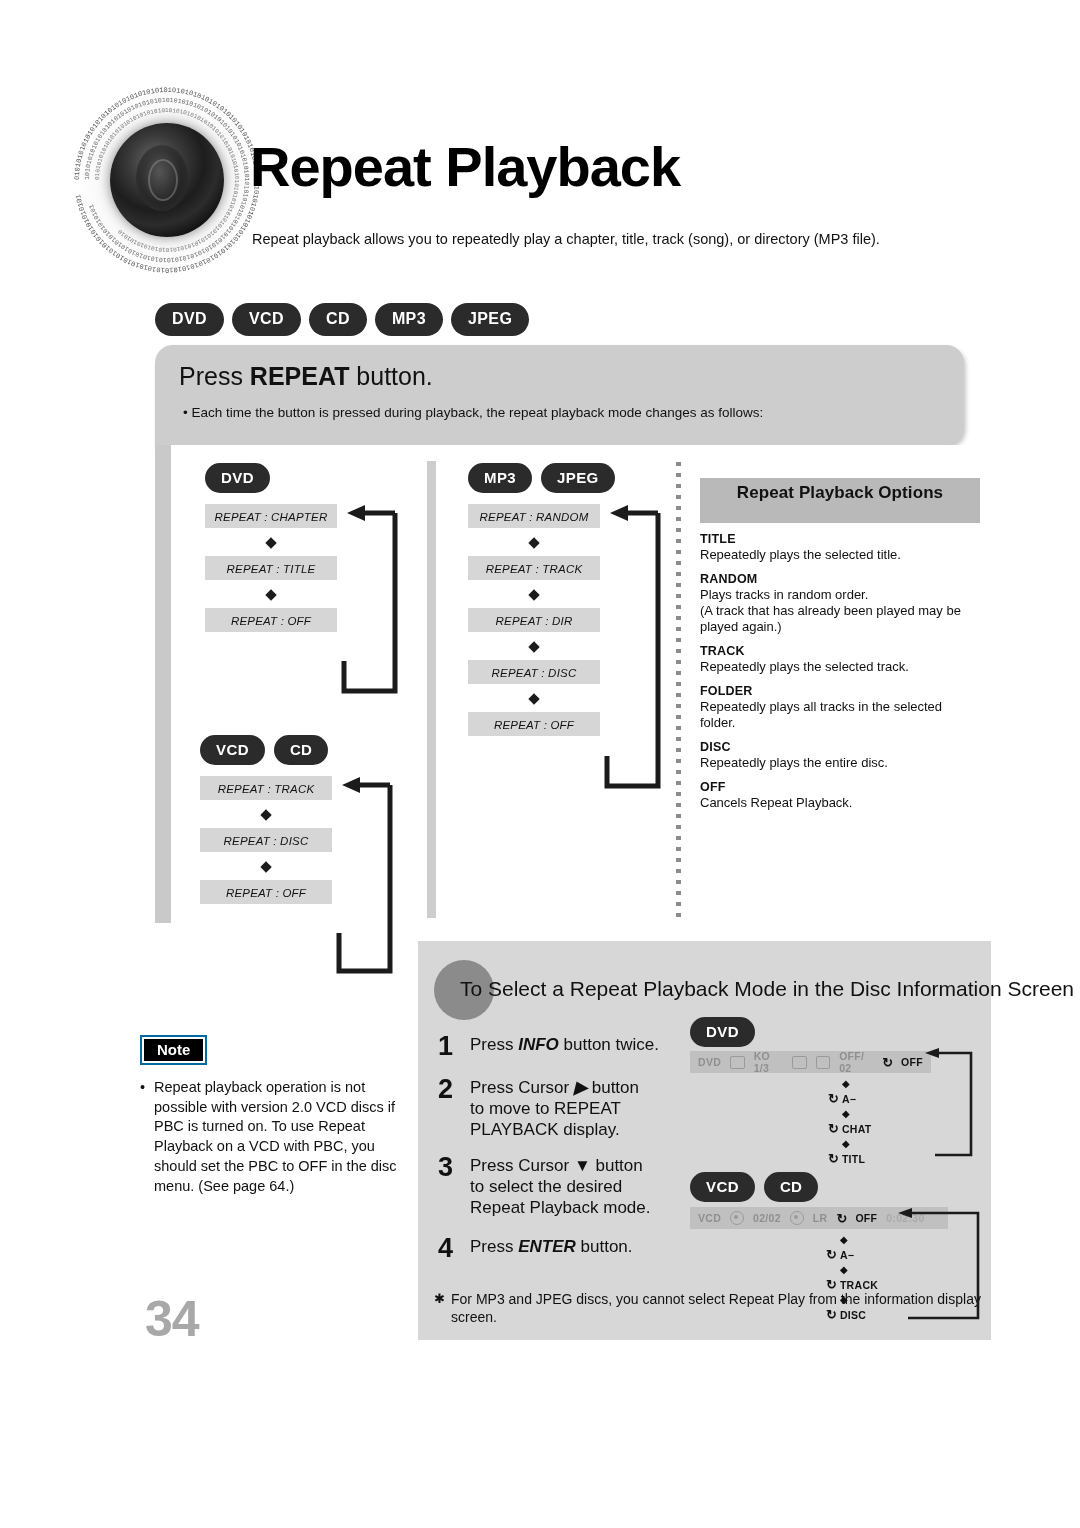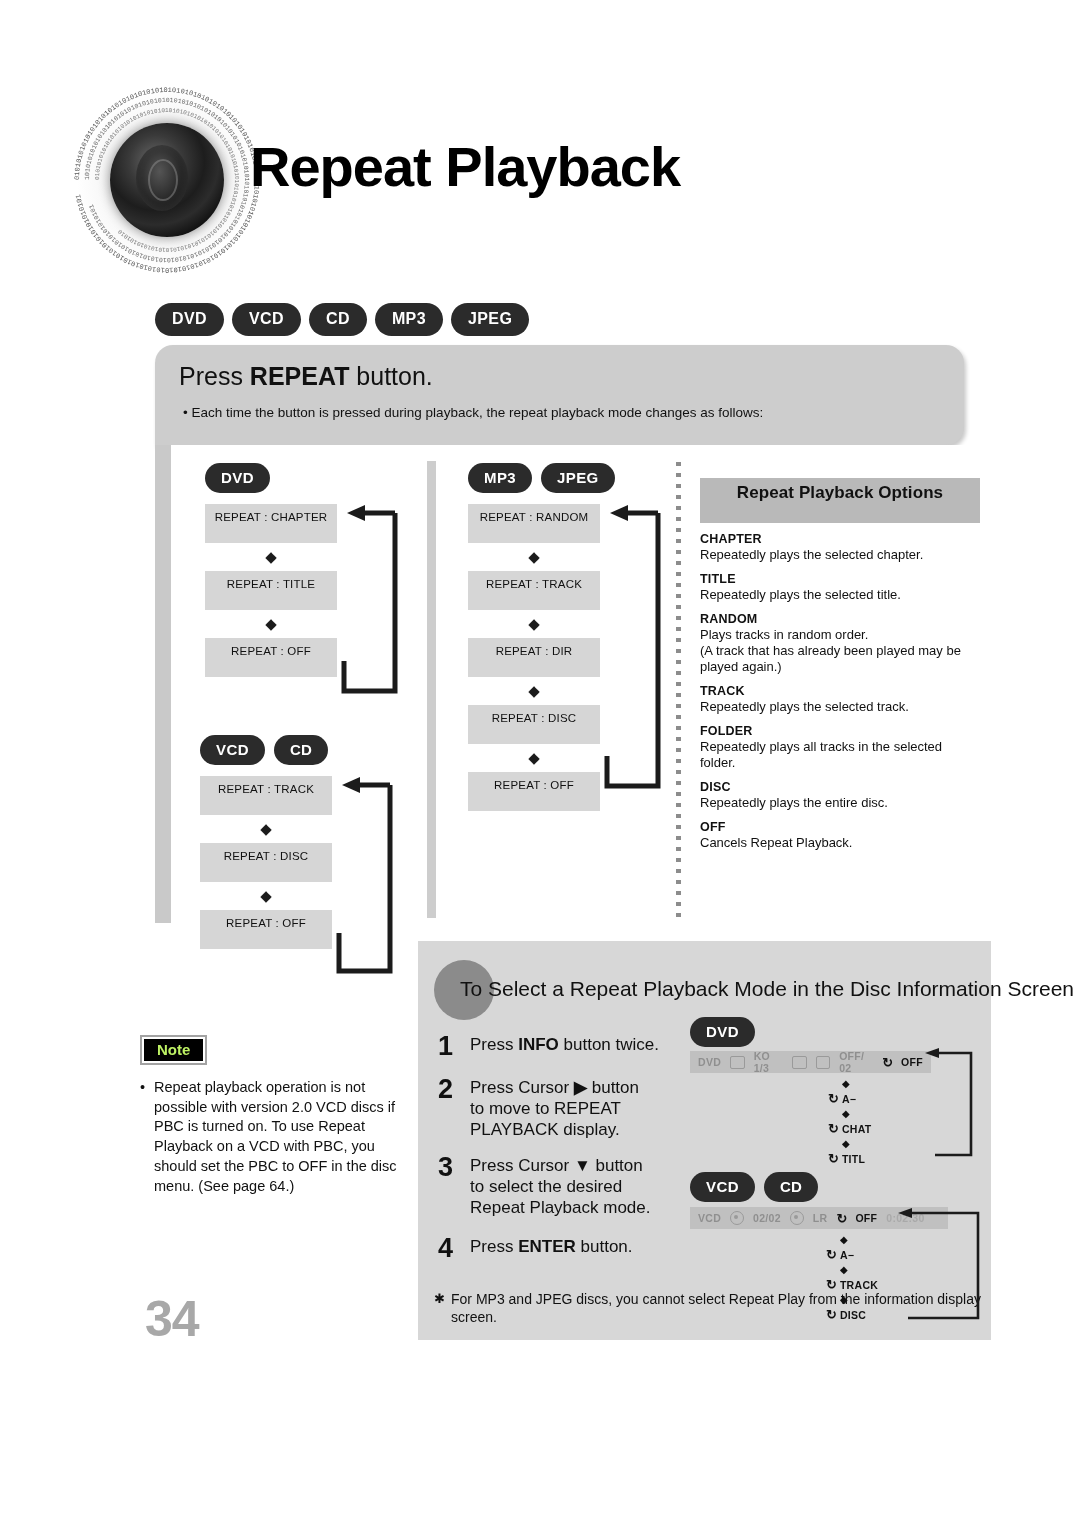--- a/index.html
+++ b/index.html
@@ -136,22 +136,23 @@
   
   .flow-col { position: absolute; }
   .flow-badges { display: flex; gap: 9px; margin-bottom: 11px; }
   .flow-badges .pill { font-size: 15px; padding: 7px 16px 8px; border-radius: 22px; }
   .step-box {
     width: 132px;
     background: #d6d6d6;
     color: #111;
     font-size: 11.5px;
     text-align: center;
-    padding: 7px 0 20px;
+    padding: 7px 0 5px;
     letter-spacing: .2px;
+    font-style: italic;
   }
   .step-arrow {
     width: 132px;
     text-align: center;
     height: 28px;
     line-height: 28px;
     font-size: 15px;
     color: #1b1b1b;
   }
   .loop-svg { position: absolute; }
@@ -177,25 +178,25 @@
     margin-top: 9px;
     letter-spacing: .2px;
   }
   .opt-def { font-size: 13px; line-height: 1.23; margin-top: 1px; }
 
   
   #note-block { position: absolute; left: 140px; top: 1035px; width: 260px; }
   #note-label {
     display: inline-block;
     background: #000;
-    color: #bef264;
+    color: #ffffff;
     font-size: 15px;
     font-weight: bold;
     padding: 4px 15px 5px;
-    border: 2px solid #a3a3a3;
+    border: 2px solid #0369a1;
     box-shadow: 0 0 0 2px #fff inset;
   }
   #note-text {
     margin-top: 13px;
     font-size: 14.5px;
     line-height: 1.36;
     padding-left: 14px;
     position: relative;
   }
   #note-text:before {
@@ -238,21 +239,21 @@
   .numstep .num {
     position: absolute; left: 0; top: -4px;
     font-size: 27px; font-weight: bold; color: #111;
   }
   .numstep .txt {
     margin-left: 32px;
     font-size: 17px;
     line-height: 1.23;
     color: #111;
   }
-  .numstep .txt b { font-weight: bold; }
+  .numstep .txt b { font-weight: bold; font-style: italic; }
 
   #footnote {
     position: absolute;
     left: 18px; top: 349px;
     font-size: 14px;
     line-height: 1.3;
     padding-left: 15px;
     color: #111;
   }
   #footnote:before {
@@ -339,20 +340,21 @@
         </text>
         <text font-size="6" fill="#777" font-family="'Liberation Mono',monospace">
           <textPath href="#r3">0101010101010101010101010101010101010101010101010101010101010101010101010101010101010101010101010101010</textPath>
         </text>
       </svg>
     </div>
     <div class="speaker"></div>
   </div>
 
   <div id="page-title">Repeat Playback</div>
+  <div id="page-subtitle">Repeat playback allows you to repeatedly play a chapter, title, track (song), or directory (MP3 file).</div>
 </div>
 
 <div id="disc-badges">
   <span class="pill">DVD</span>
   <span class="pill">VCD</span>
   <span class="pill">CD</span>
   <span class="pill">MP3</span>
   <span class="pill">JPEG</span>
 </div>
 
@@ -419,24 +421,20 @@
   <svg class="loop-svg" style="left:126px; top:38px;" width="80" height="300" viewBox="0 0 80 300">
     <path d="M64,12 L64,285 L13,285 L13,255" fill="none" stroke="#1b1b1b" stroke-width="5"></path>
     <path d="M64,12 L30,12" fill="none" stroke="#1b1b1b" stroke-width="5"></path>
     <polygon points="16,12 34,4 34,20" fill="#1b1b1b"></polygon>
   </svg>
 </div>
 
 <div id="options-panel">
   <div id="options-title">Repeat Playback Options</div>
 
-  <div>
-    <div class="opt-term">CHAPTER</div>
-    <div class="opt-def">Repeatedly plays the selected chapter.</div>
-  </div>
   <div>
     <div class="opt-term">TITLE</div>
     <div class="opt-def">Repeatedly plays the selected title.</div>
   </div>
   <div>
     <div class="opt-term">RANDOM</div>
     <div class="opt-def" style="white-space:pre-line;">Plays tracks in random order.
 (A track that has already been played may be played again.)</div>
   </div>
   <div>

